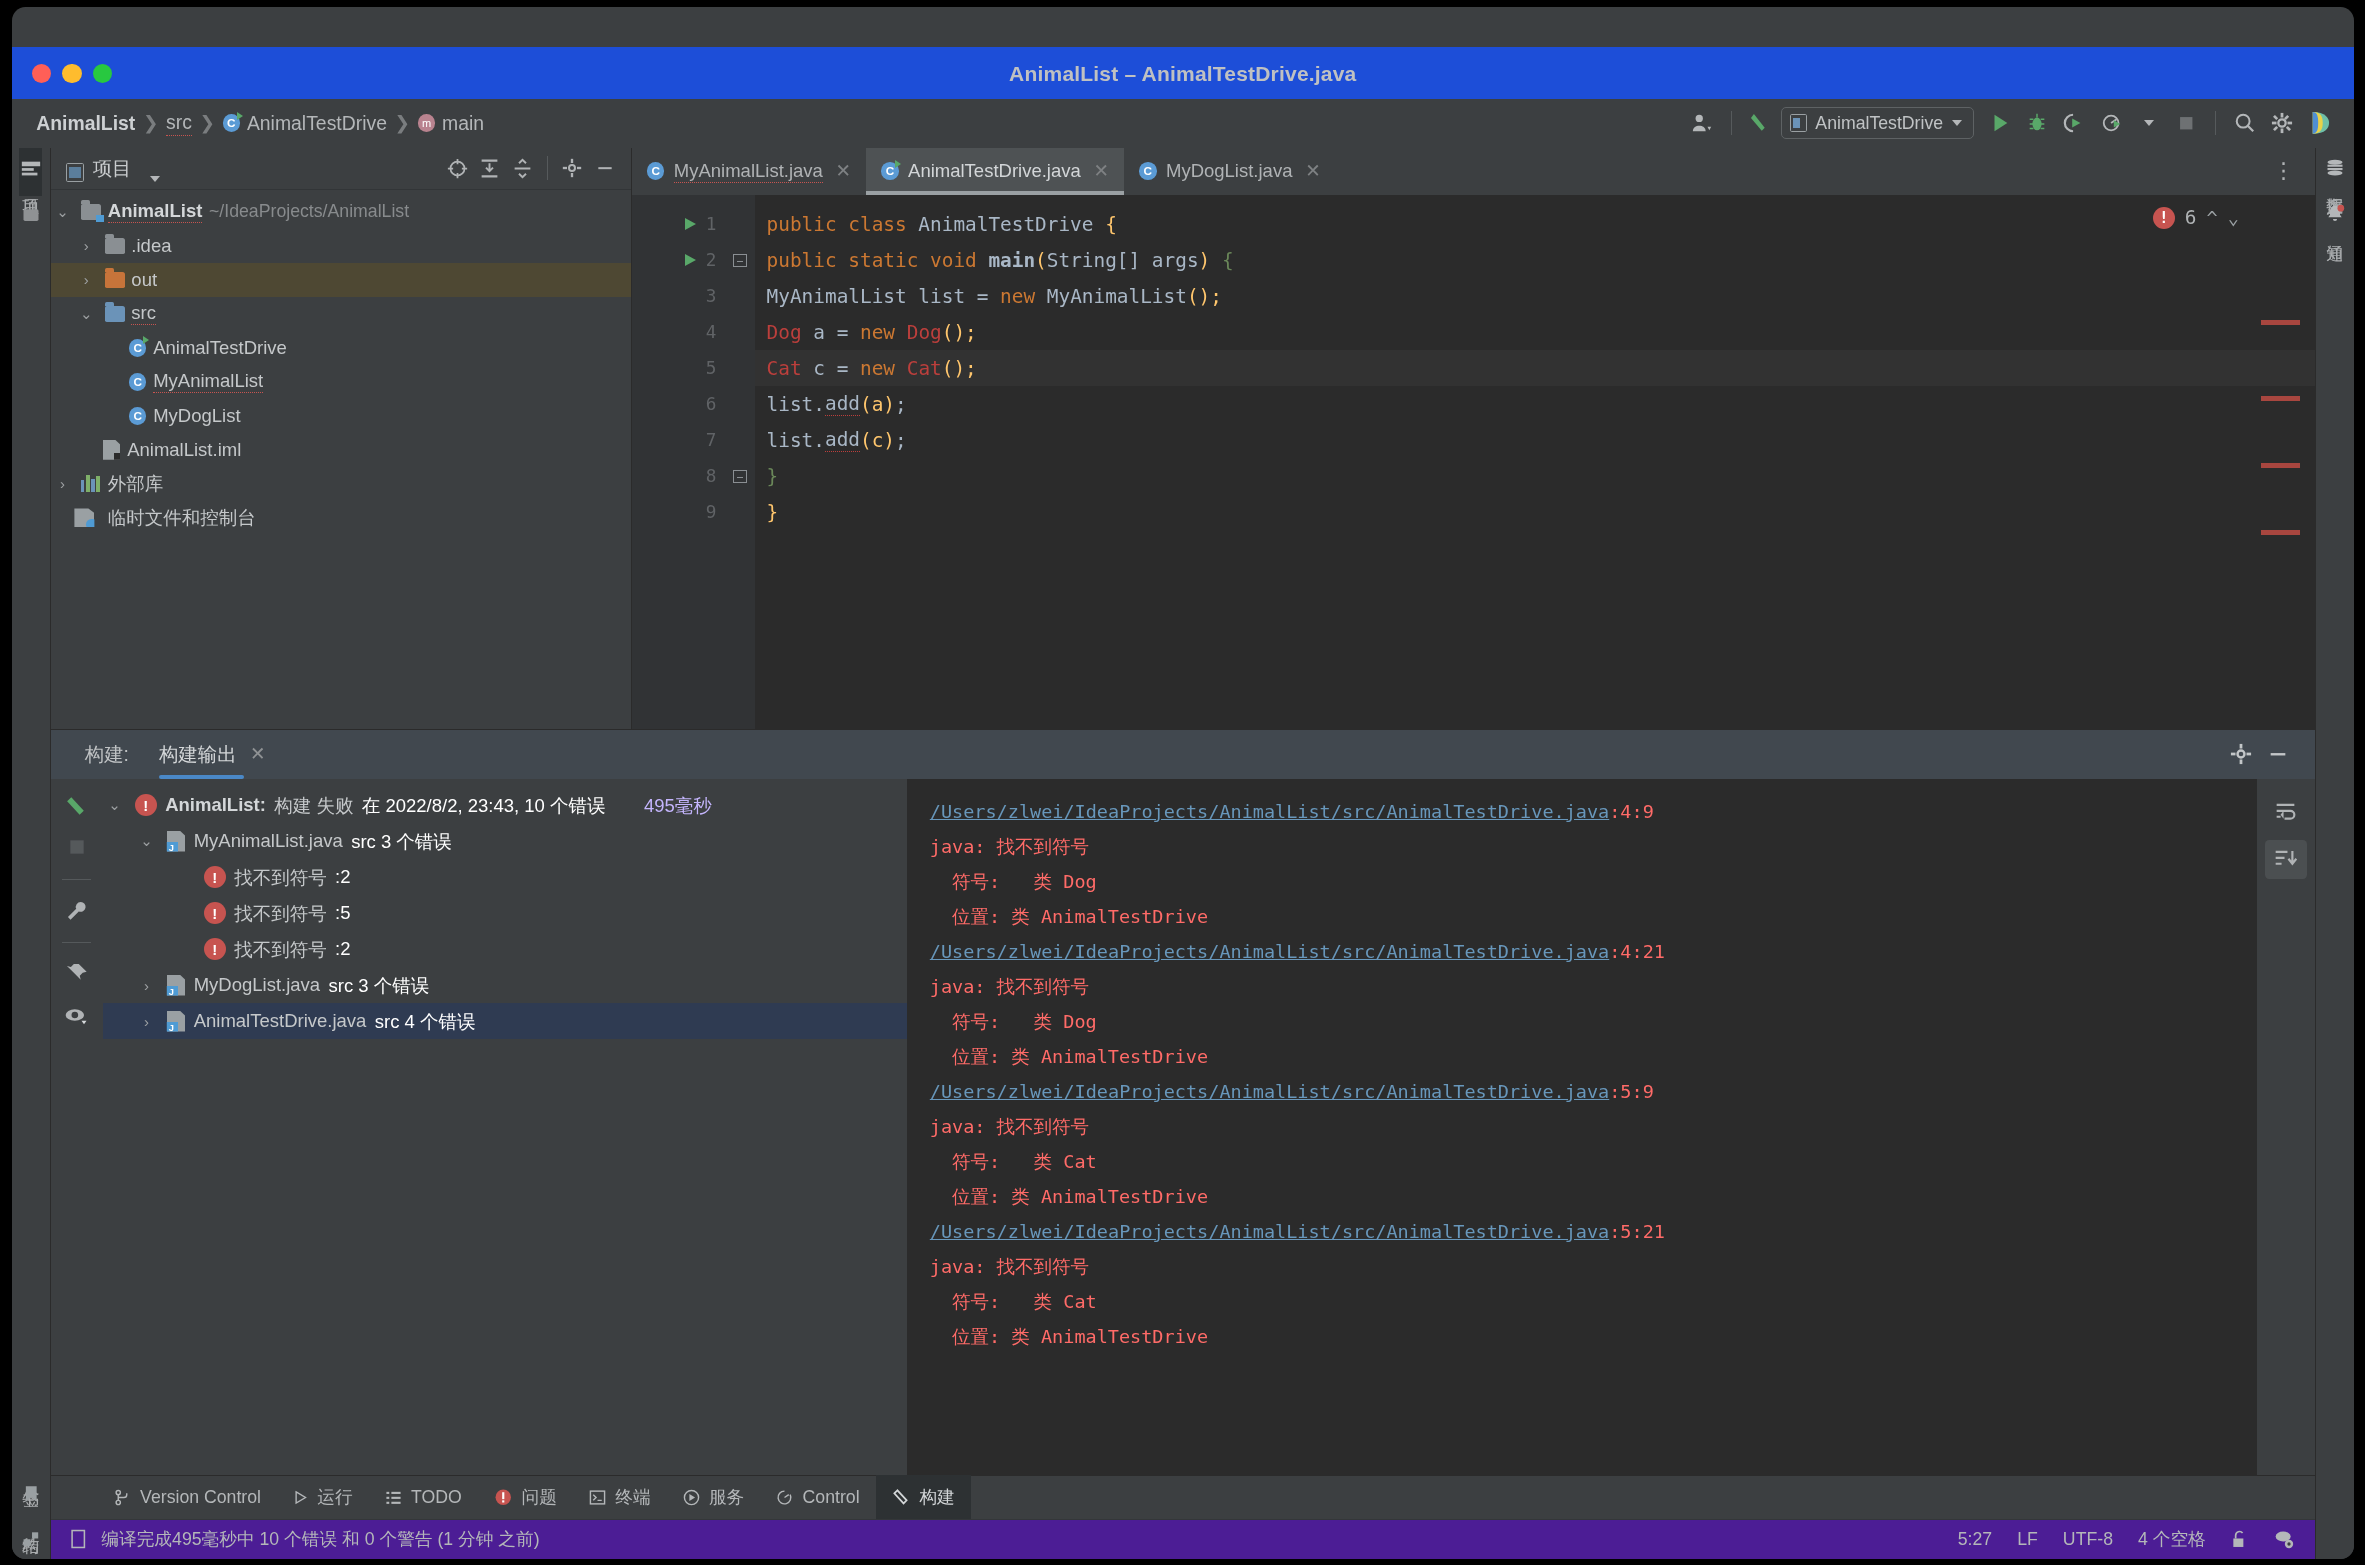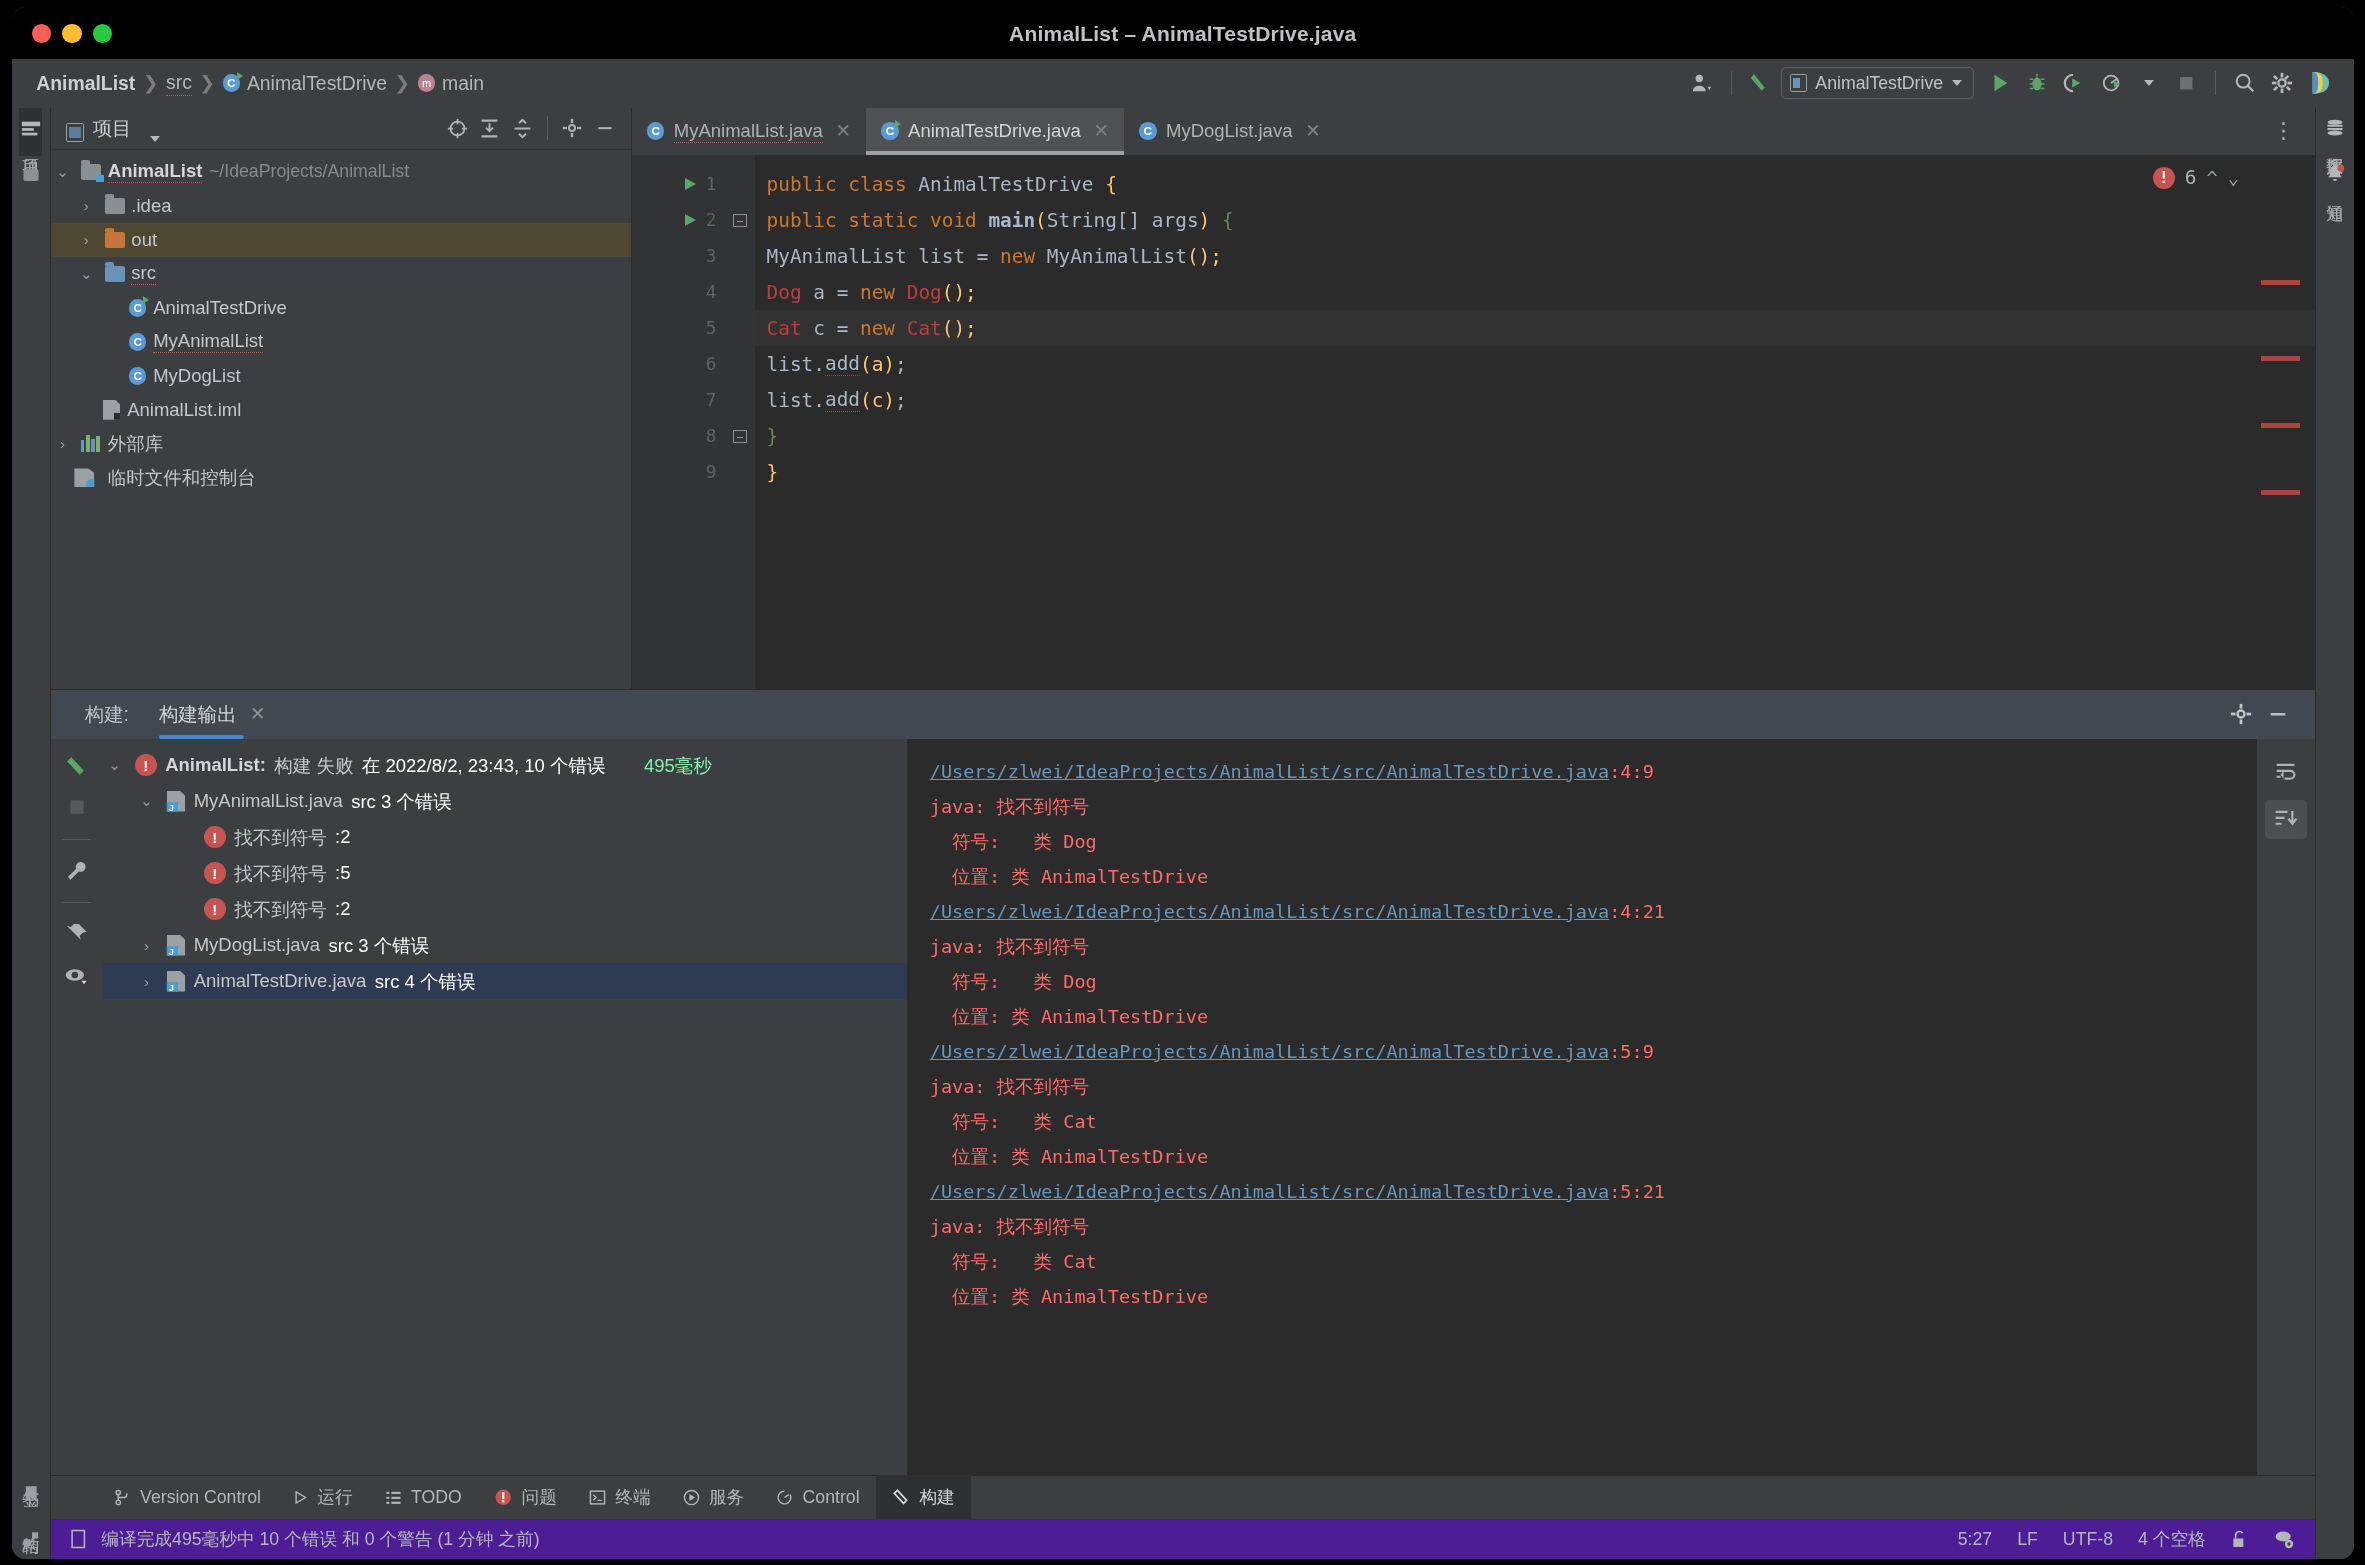--- a/index.html
+++ b/index.html
@@ -12,22 +12,23 @@
   .app {
     position: absolute; left: 11.8px; top: 6.7px;
     width: 2342px; height: 1552px;
     background: #3c3f41;
     border-radius: 13.5px;
     overflow: hidden;
     display: flex; flex-direction: column;
   }
   
   .titlebar {
-    height: 52px; background: #000000; position: relative;
+    height: 52px; background: #1d4ed8; position: relative;
     flex: 0 0 52px;
+    margin-top: 40px;
   }
   .traffic { position: absolute; left: 20px; top: 17px; display: flex; gap: 11px; }
   .traffic span { width: 19.4px; height: 19.4px; border-radius: 50%; display: block; }
   .tl-close { background: #ff5f57; }
   .tl-min { background: #febc2e; }
   .tl-max { background: #28c840; }
   .title-text {
     position: absolute; left: 0; right: 0; top: 15px;
     text-align: center; color: #bfc1c2; font-size: 21px; font-weight: bold;
     letter-spacing: 0.2px;
@@ -226,21 +227,21 @@
   .berr { width:22px;height:22px;border-radius:50%;background:#c75450;color:#fff;
     font-size:15px;display:flex;align-items:center;justify-content:center;font-weight:bold;
     flex:0 0 22px;}
   .bjava { width:18.5px;height:21px;flex:0 0 18.5px;position:relative;background:#9aa0a3;
     clip-path: polygon(0 0, 70% 0, 100% 25%, 100% 100%, 0 100%); }
   .bjava::after{content:'J';position:absolute;left:-1.7px;bottom:-2.5px;width:12.6px;height:11.8px;
     background:#4f9bd4;color:#fff;font-size:9.3px;font-weight:bold;display:flex;
     align-items:center;justify-content:center;font-family:"Liberation Sans",sans-serif;}
   .bmuted { color:#ffffff; }
   .bbold { font-weight: bold; color:#d4d7d9; }
-  .bdur { margin-left: 30px; color:#86efac; }
+  .bdur { margin-left: 30px; color:#c4b5fd; }
   .bp-console { flex:1 1 auto; background:#2b2b2b; padding: 15px 0 0 22px;
     font-family:"DejaVu Sans Mono", monospace; font-size: 18.5px; overflow: hidden;
     position: relative; }
   .cerr { color:#ff6b68; line-height: 35px; white-space: pre; }
   .clink { color:#6897bb; text-decoration: underline; }
   .bp-console-rail { width: 59px; flex:0 0 59px; background:#3c3f41;
     display:flex; flex-direction:column; align-items:center; padding-top: 13.5px; gap: 8.4px;
     border-left:0.8px solid #2b2b2b; }
   .bcr-btn { width:42px;height:39px;display:flex;align-items:center;justify-content:center;
     border-radius:4.2px; color:#b0b3b5; }

